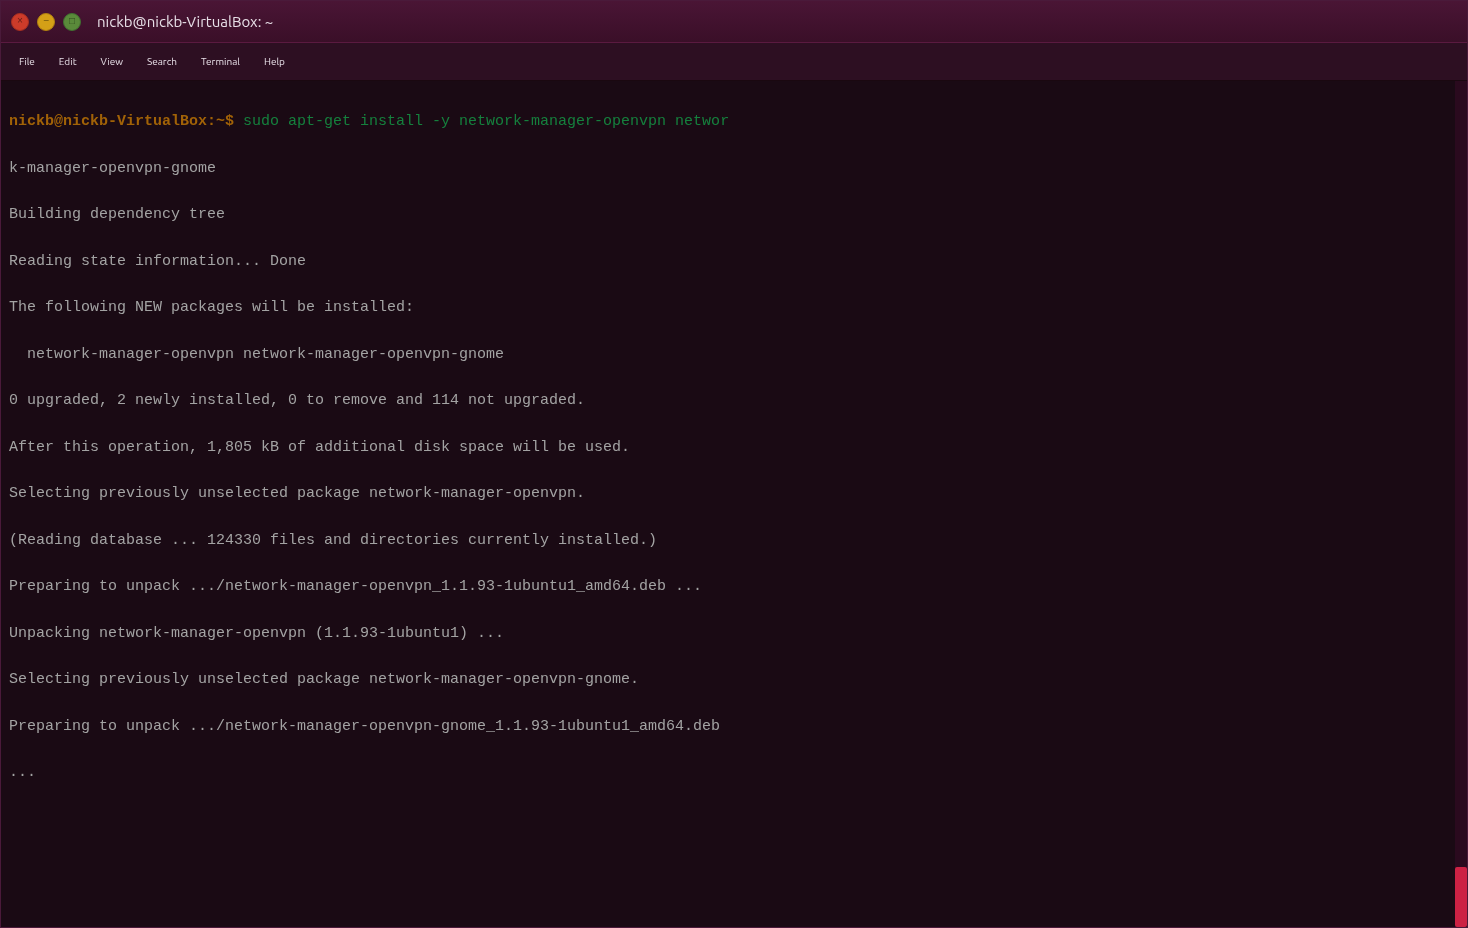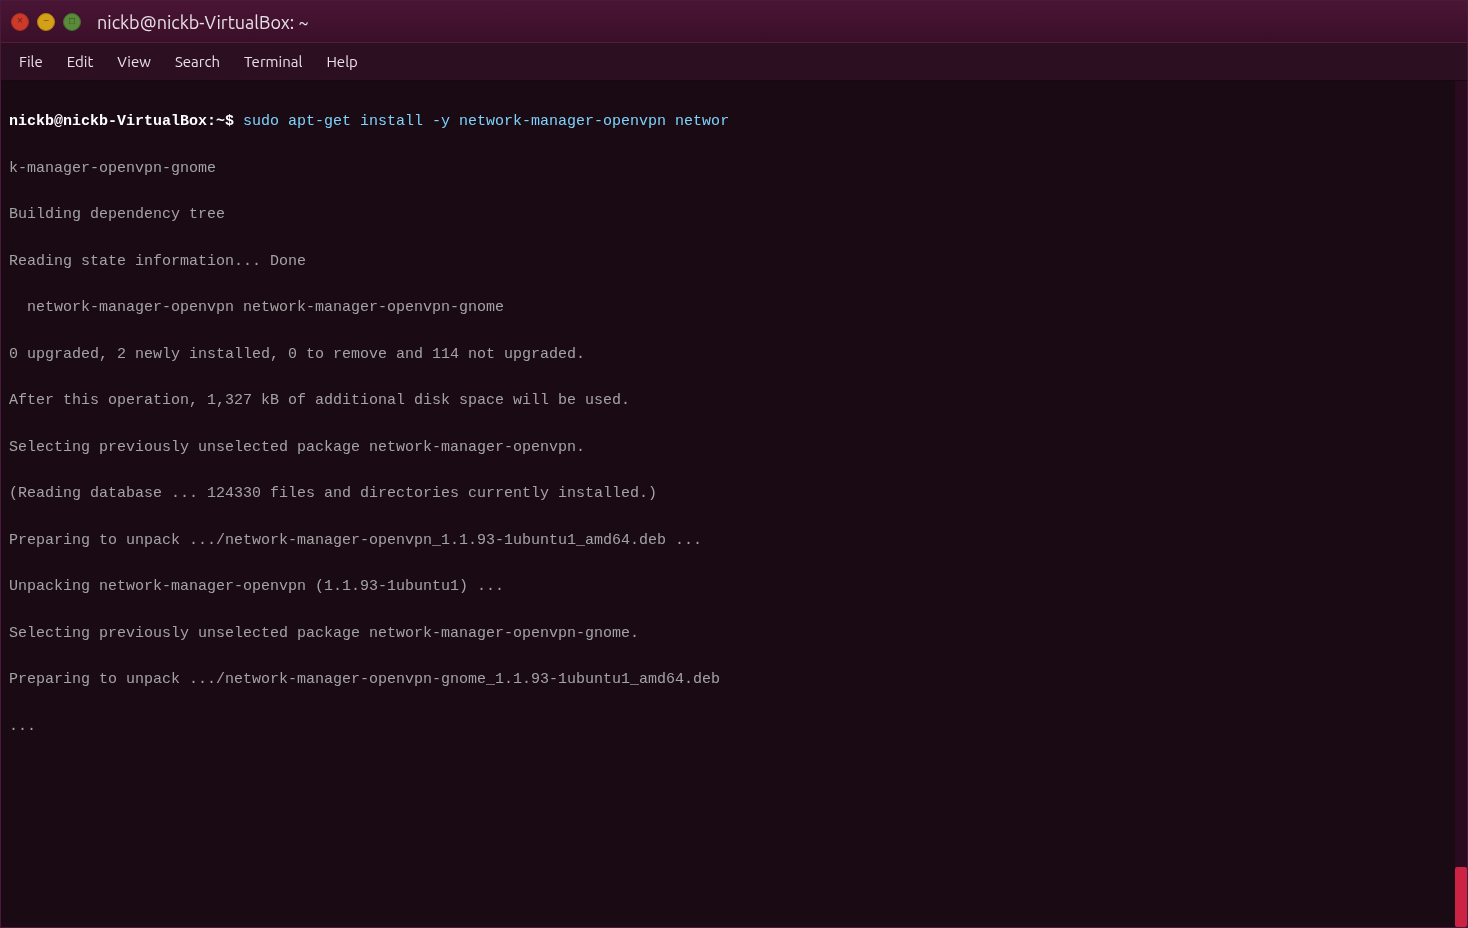--- a/index.html
+++ b/index.html
@@ -44,40 +44,40 @@
       font-size: 10px;
       color: rgba(0,0,0,0.5);
     }
 
     .btn-close { background: #cc3b2a; border-color: #a83020; }
     .btn-minimize { background: #d4a017; border-color: #b08010; }
     .btn-maximize { background: #5a8a3a; border-color: #407030; }
 
     .titlebar-title {
       color: #e8e0e8;
-      font-size: 18px;
+      font-size: 15px;
       font-family: 'Ubuntu', sans-serif;
       font-weight: normal;
       margin-left: 8px;
     }
 
     .menubar {
       background: #2d0f22;
       height: 38px;
       display: flex;
       align-items: center;
       padding: 0 8px;
       gap: 4px;
       flex-shrink: 0;
       border-bottom: 1px solid #1a0810;
     }
 
     .menu-item {
       color: #e8e0e8;
-      font-size: 15px;
+      font-size: 10px;
       font-family: 'Ubuntu', sans-serif;
       padding: 4px 10px;
       cursor: pointer;
       border-radius: 3px;
     }
 
     .terminal-body {
       flex: 1;
       background: #1a0a14;
       padding: 6px 8px;
@@ -87,27 +87,27 @@
 
     .terminal-content {
       color: #e8e0e8;
       font-size: 15px;
       line-height: 1.55;
       font-family: 'Courier New', Courier, monospace;
       white-space: pre;
     }
 
     .prompt-green {
-      color: #ffffff;
+      color: #a16207;
       font-weight: bold;
       margin-top: 44px;
     }
 
     .prompt-white {
-      color: #7dd3fc;
+      color: #15803d;
     }
 
     .text-normal {
       color: #a3a3a3;
     }
 
     @keyframes blink {
       0%, 100% { opacity: 1; }
       50% { opacity: 0; }
     }
@@ -161,23 +161,24 @@
     <span class="menu-item">Terminal</span>
     <span class="menu-item">Help</span>
   </div>
 
   <div class="terminal-body">
     <div class="terminal-content">
 <span class="line"><span class="prompt-green">nickb@nickb-VirtualBox:~$</span><span class="prompt-white"> sudo apt-get install -y network-manager-openvpn networ</span></span>
 <span class="line"><span class="text-normal">k-manager-openvpn-gnome</span></span>
 <span class="line"><span class="text-normal">Building dependency tree</span></span>
 <span class="line"><span class="text-normal">Reading state information... Done</span></span>
+<span class="line"><span class="text-normal">The following NEW packages will be installed:</span></span>
 <span class="line"><span class="text-normal">  network-manager-openvpn network-manager-openvpn-gnome</span></span>
 <span class="line"><span class="text-normal">0 upgraded, 2 newly installed, 0 to remove and 114 not upgraded.</span></span>
-<span class="line"><span class="text-normal">After this operation, 1,327 kB of additional disk space will be used.</span></span>
+<span class="line"><span class="text-normal">After this operation, 1,805 kB of additional disk space will be used.</span></span>
 <span class="line"><span class="text-normal">Selecting previously unselected package network-manager-openvpn.</span></span>
 <span class="line"><span class="text-normal">(Reading database ... 124330 files and directories currently installed.)</span></span>
 <span class="line"><span class="text-normal">Preparing to unpack .../network-manager-openvpn_1.1.93-1ubuntu1_amd64.deb ...</span></span>
 <span class="line"><span class="text-normal">Unpacking network-manager-openvpn (1.1.93-1ubuntu1) ...</span></span>
 <span class="line"><span class="text-normal">Selecting previously unselected package network-manager-openvpn-gnome.</span></span>
 <span class="line"><span class="text-normal">Preparing to unpack .../network-manager-openvpn-gnome_1.1.93-1ubuntu1_amd64.deb</span></span>
 <span class="line"><span class="text-normal">...</span></span>
 
 
 

